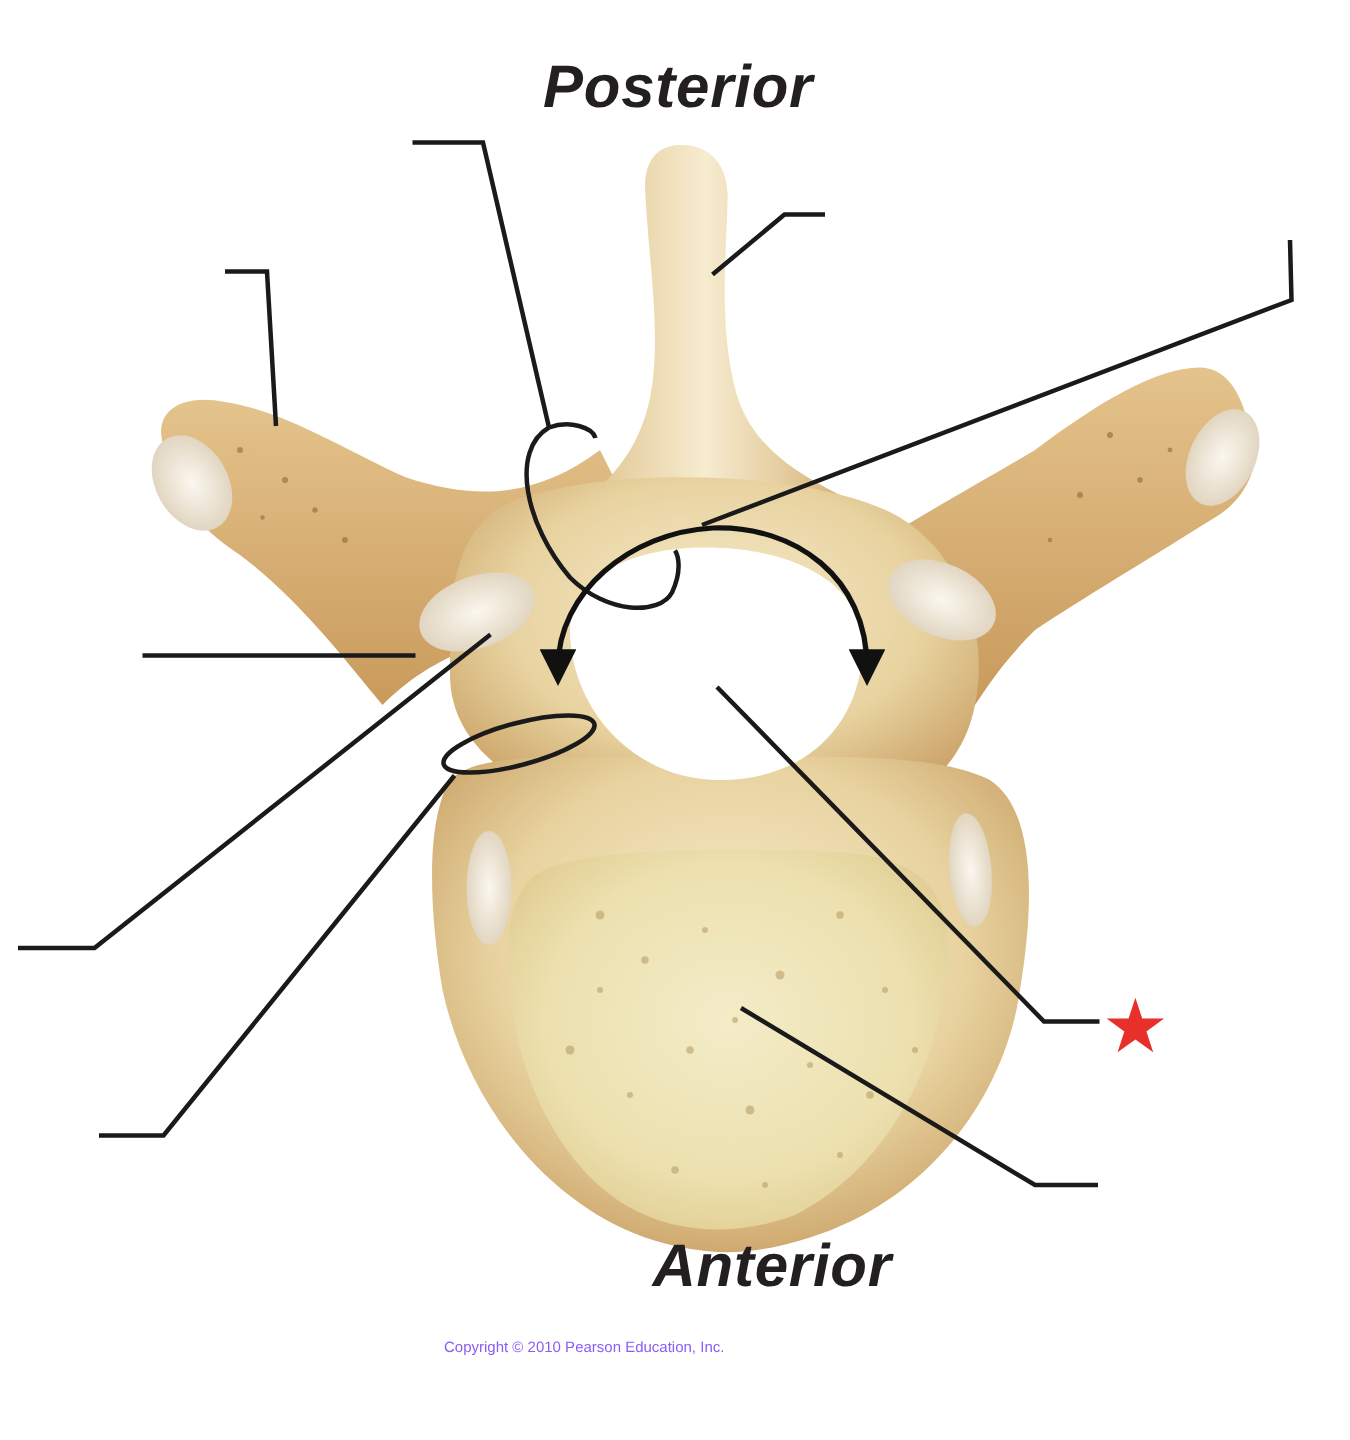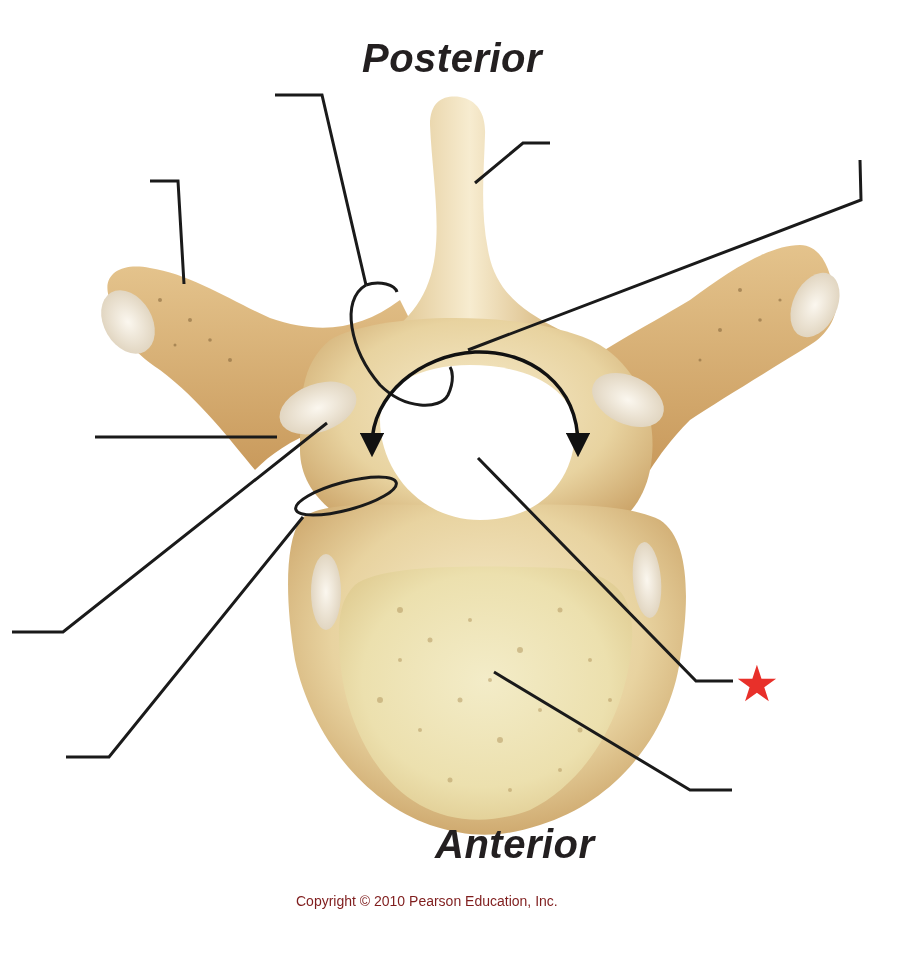--- a/index.html
+++ b/index.html
@@ -8,21 +8,21 @@
     svg.art { position: absolute; left: 0; top: 0; }
     .orient {
       position: absolute; font-family: "Liberation Sans", sans-serif;
       font-weight: bold; font-style: italic; color: #231f20;
       font-size: 40px; letter-spacing: 0.5px; white-space: nowrap;
     }
     .posterior { left: 362px; top: 36px; text-align: center; }
     .anterior { left: 387px; top: 822px; margin-left: 48px; }
     .copyright {
       position: absolute; left: 296px; top: 893px;
-      font-family: "Liberation Sans", sans-serif; font-size: 14px; color: #7f1d1d;
+      font-family: "Liberation Sans", sans-serif; font-size: 10px; color: #8b5cf6;
       white-space: nowrap;
     }
     .star {
       position: absolute; left: 733px; top: 660px; width: 48px; height: 48px;
       color: #e8302a; font-size: 50px; line-height: 48px; text-align: center;
       font-family: "DejaVu Sans", sans-serif;
     }
   </style>
 </head>
 <body>

